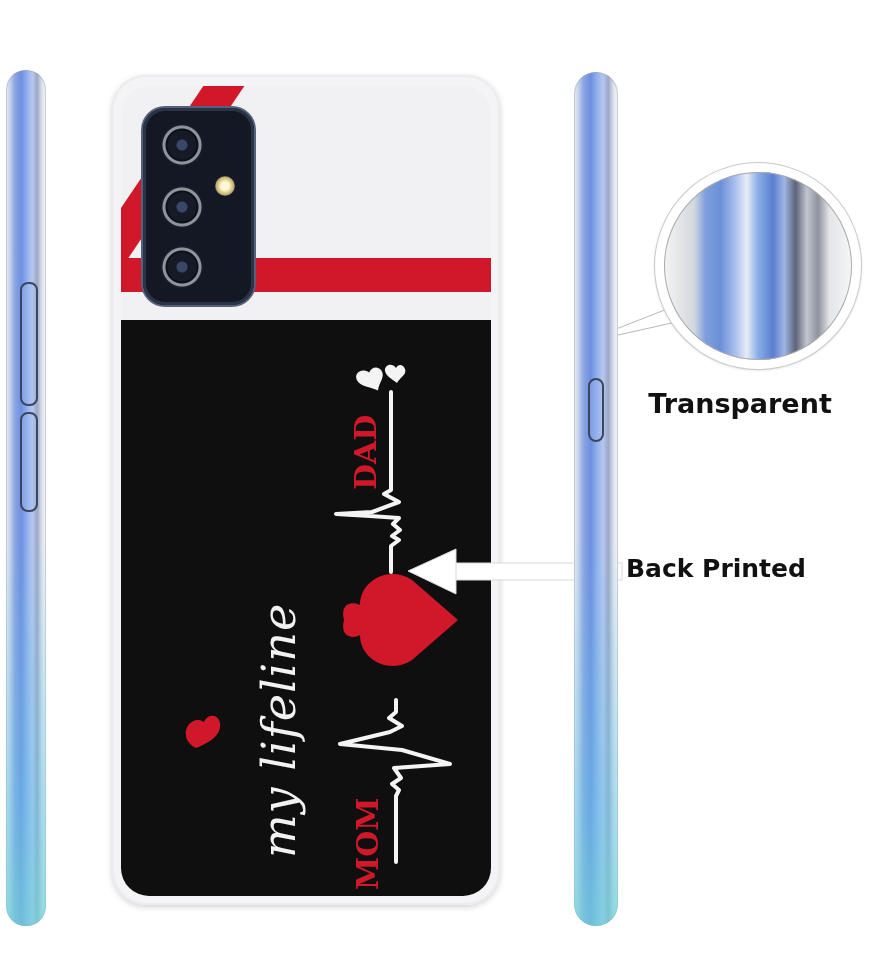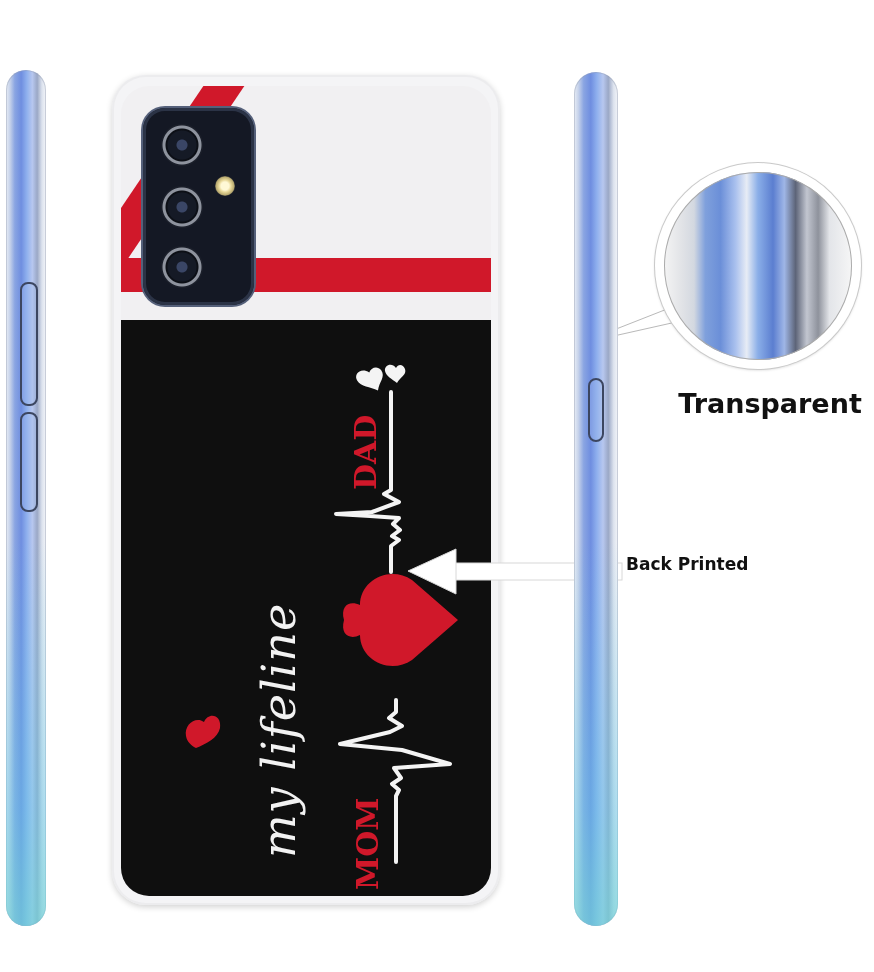--- a/index.html
+++ b/index.html
@@ -67,22 +67,22 @@
     white-space:nowrap; transform-origin:0 0; transform:rotate(-90deg);
   }
   .dad { left:348px; top:490px; font-size:30px; }
   .mom { left:350px; top:890px; font-size:30px; }
 
   
   .label {
     position:absolute; font-family:"DejaVu Sans", sans-serif; font-weight:bold; color:#111;
     white-space:nowrap;
   }
-  .transparent-label { left:672px; top:386px; width:196px; text-align:center; font-size:27px; line-height:36px; }
-  .back-label { left:626px; top:554px; font-size:17px; }
+  .transparent-label { left:642px; top:386px; width:196px; text-align:center; font-size:27px; line-height:36px; }
+  .back-label { left:626px; top:554px; font-size:25px; }
 
   
   .magnifier {
     position:absolute; left:655px; top:163px; width:206px; height:206px; border-radius:50%;
     background:#ffffff; box-shadow: 0 0 0 1px #c9c9c9, 0 1px 3px rgba(0,0,0,0.2);
   }
   .magnifier-inner {
     position:absolute; left:9px; top:9px; width:188px; height:188px; border-radius:50%; overflow:hidden;
     box-shadow: inset 0 0 0 1px #aaa;
     background: linear-gradient(90deg, #f4f4f4 0%, #e0e2e6 10%, #d3d8e0 16%, #7fa0dc 22%, #6b8fd8 30%, #a9c0ee 38%, #e7ecf5 44%, #8aaee8 50%, #5b7ed0 58%, #9fb6e6 64%, #5d6478 70%, #c2c6d0 76%, #8e929c 82%, #e3e5e9 88%, #f6f6f6 100%);

